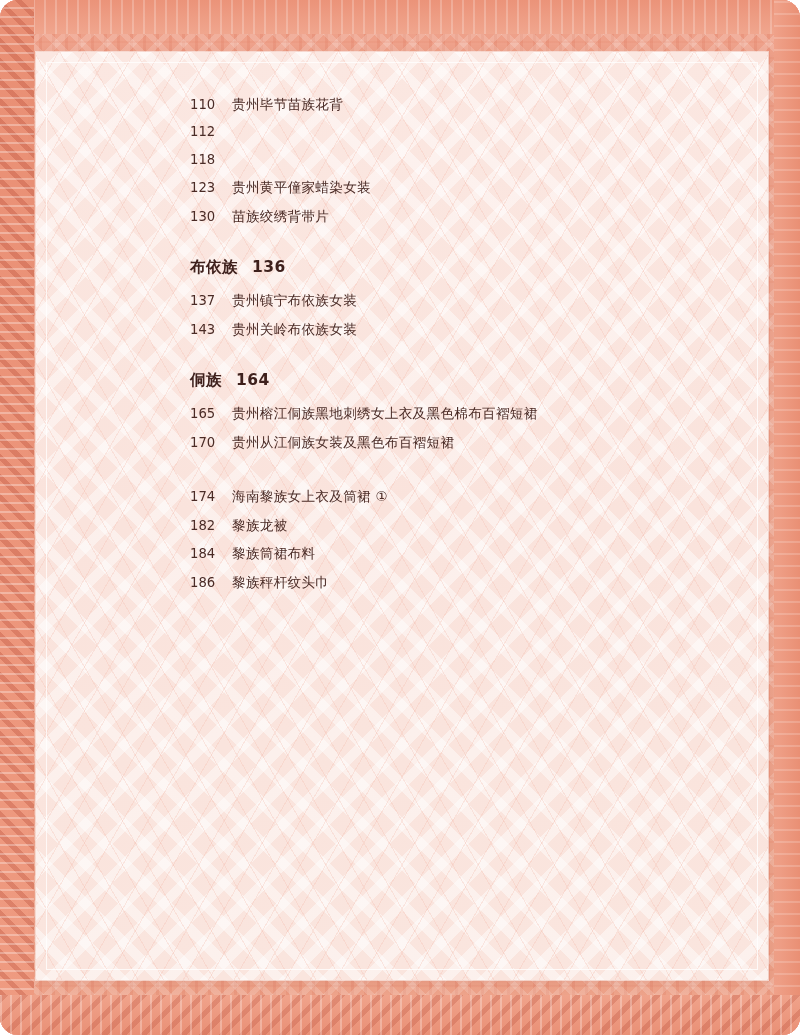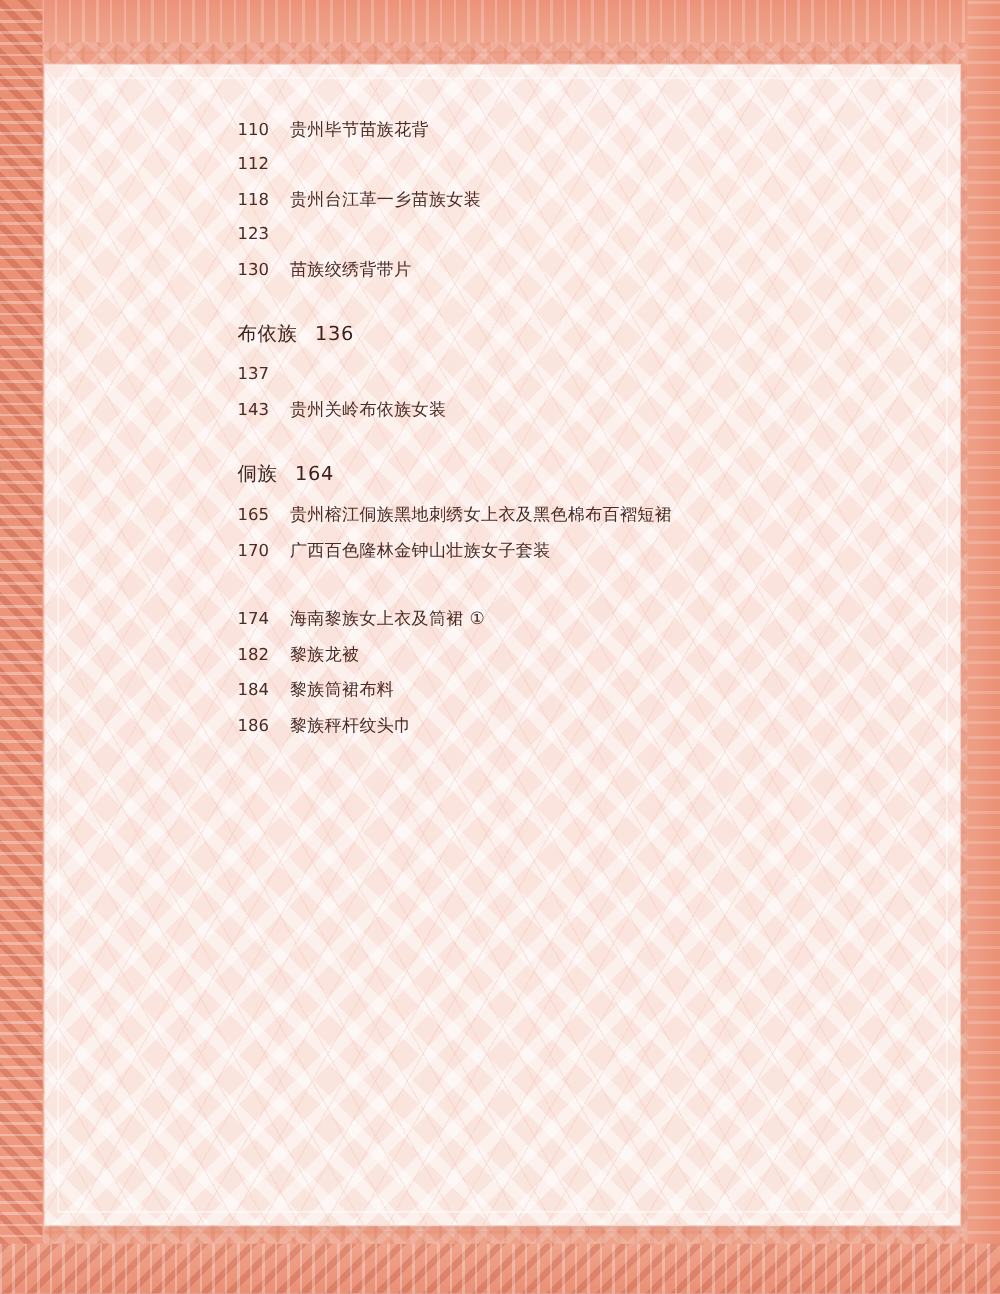--- a/index.html
+++ b/index.html
@@ -11,22 +11,23 @@
     height: 1035px;
     font-family: "DejaVu Sans", sans-serif;
     background: #ffffff;
     overflow: hidden;
   }
 
   .page {
     position: relative;
     width: 800px;
     height: 1035px;
-    background: #a3a3a3;
+    background: #ef4444;
     overflow: hidden;
+    border-radius: 18px;
   }
 
   
   .page::before {
     content: "";
     position: absolute;
     inset: 0;
     background:
       repeating-linear-gradient(45deg, rgba(255,255,255,0.16) 0 6px, rgba(255,255,255,0) 6px 18px),
       repeating-linear-gradient(-45deg, rgba(255,255,255,0.16) 0 6px, rgba(255,255,255,0) 6px 18px),
@@ -132,21 +133,21 @@
     width: 520px;
     z-index: 4;
     color: #4a2b26;
   }
 
   .group {
     margin-bottom: 4px;
   }
 
   .group-head {
-    font-weight: normal;
+    font-weight: bold;
     font-size: 15.5px;
     color: #3e201c;
     margin: 0 0 9px 0;
     letter-spacing: .5px;
   }
   .group-head .gh-page {
     margin-left: 14px;
   }
 
   .entry {
@@ -187,51 +188,52 @@
       <div class="group">
         <div class="entry">
           <span class="pg">110</span>
           <span class="ttl">贵州毕节苗族花背</span>
         </div>
         <div class="entry">
           <span class="pg">112</span>
         </div>
         <div class="entry">
           <span class="pg">118</span>
-          <span class="ttl">贵州台江革一乡苗族女装</span>
         </div>
         <div class="entry">
           <span class="pg">123</span>
+          <span class="ttl">贵州黄平僮家蜡染女装</span>
         </div>
         <div class="entry">
           <span class="pg">130</span>
           <span class="ttl">苗族绞绣背带片</span>
         </div>
       </div>
       <div class="group">
         <div class="gap-md"></div>
         <div class="group-head"><span>布依族</span><span class="gh-page">136</span></div>
         <div class="entry">
           <span class="pg">137</span>
+          <span class="ttl">贵州镇宁布依族女装</span>
         </div>
         <div class="entry">
           <span class="pg">143</span>
           <span class="ttl">贵州关岭布依族女装</span>
         </div>
       </div>
       <div class="group">
         <div class="gap-md"></div>
         <div class="group-head"><span>侗族</span><span class="gh-page">164</span></div>
         <div class="entry">
           <span class="pg">165</span>
           <span class="ttl">贵州榕江侗族黑地刺绣女上衣及黑色棉布百褶短裙</span>
         </div>
         <div class="entry">
           <span class="pg">170</span>
-          <span class="ttl">广西百色隆林金钟山壮族女子套装</span>
+          <span class="ttl">贵州从江侗族女装及黑色布百褶短裙</span>
         </div>
       </div>
       <div class="group">
         <div class="gap-md"></div>
         <div class="entry">
           <span class="pg">174</span>
           <span class="ttl">海南黎族女上衣及筒裙 ①</span>
         </div>
         <div class="entry">
           <span class="pg">182</span>

